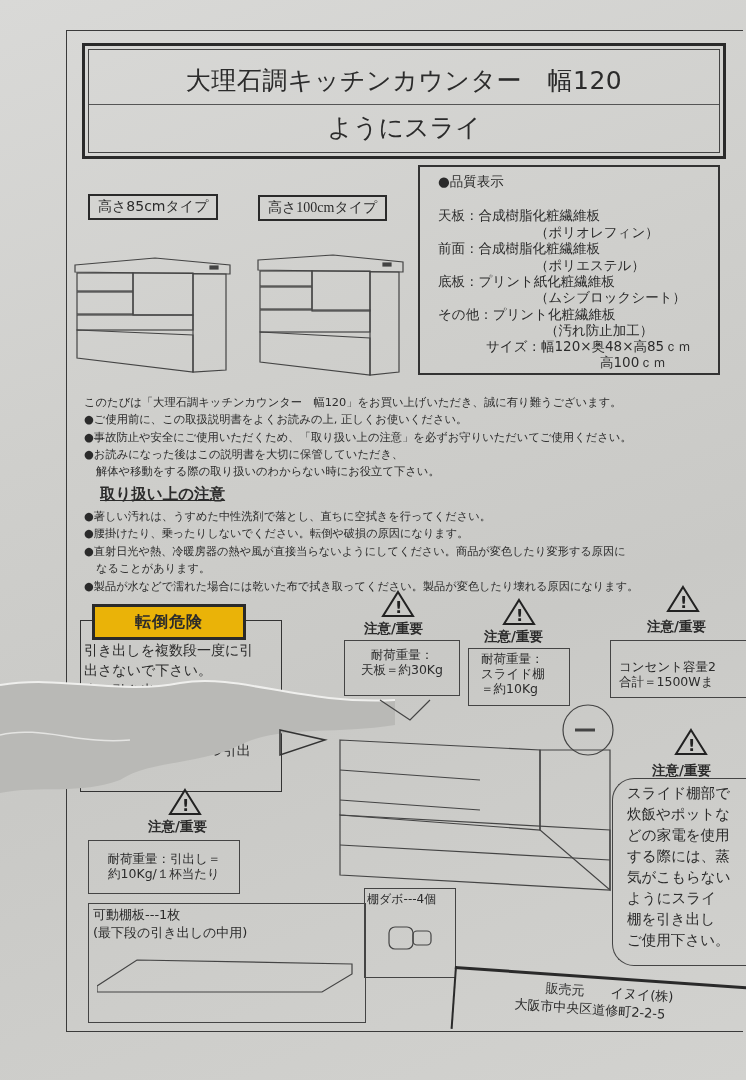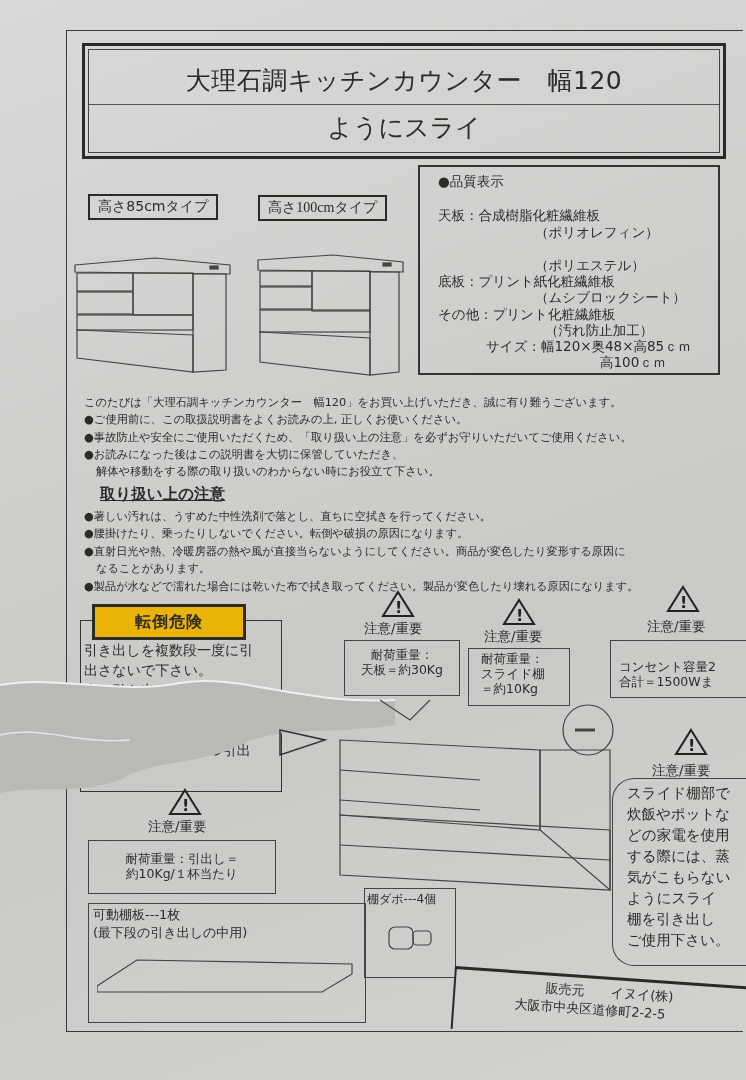--- a/index.html
+++ b/index.html
@@ -19,21 +19,21 @@
   .quality-box { left:418px; top:165px; width:302px; height:210px; border:2px solid #333; font-size:13.5px; line-height:20.5px; padding:2px 0 0 0; box-sizing:border-box;}
   .quality-box .row { position:absolute; white-space:nowrap; }
   .intro { left:84px; top:394px; font-size:11.3px; line-height:17.3px; white-space:nowrap; }
   .bullet::before { content:"●"; }
   .section-heading { left:100px; top:484px; font-size:15.5px; font-weight:bold; text-decoration:underline; }
   .cautions { left:84px; top:508px; font-size:11.2px; line-height:17.4px; white-space:nowrap; }
   .danger-frame { left:80px; top:620px; width:200px; height:170px; border:1.5px solid #333; }
   .danger-title { left:92px; top:604px; width:148px; height:30px; border:3px solid #2a2a2a; background:#eab308; font-size:16px; font-weight:bold; text-align:center; line-height:30px; letter-spacing:1px;}
   .danger-text { left:84px; top:640px; font-size:14px; line-height:20px; white-space:nowrap; }
   .tear { left:0; top:665px; width:395px; height:130px; }
-  .warn { font-size:13.5px; font-weight:normal; white-space:nowrap; }
+  .warn { font-size:13.5px; font-weight:bold; white-space:nowrap; }
   .callout { border:1.2px solid #444; font-size:12.5px; line-height:15px; text-align:center; }
   .parts-box1 { left:88px; top:903px; width:276px; height:118px; border:1.2px solid #444; }
   .parts-box2 { left:364px; top:888px; width:90px; height:88px; border:1.2px solid #444; }
   .seller-box { left:455px; top:966px; width:300px; height:60px; border-top:3px solid #2a2a2a; border-left:2.5px solid #2a2a2a; transform:rotate(4deg); transform-origin:left top;}
   .small-text { font-size:13px; white-space:nowrap; }
 </style>
 </head>
 <body>
 
 <div class="abs outer-frame"></div>
@@ -70,20 +70,21 @@
     <polygon points="7,82 117,88 117,125 7,112"></polygon>
     <polygon points="117,22 146,22 146,122 117,125"></polygon>
     <rect x="130" y="13" width="8" height="3" fill="#444"></rect>
   </g>
 </svg>
 
 <div class="abs quality-box">
   <div class="row" style="left:18px;top:4px;">●品質表示</div>
   <div class="row" style="left:18px;top:38px;">天板：合成樹脂化粧繊維板</div>
   <div class="row" style="left:115px;top:55px;">（ポリオレフィン）</div>
+  <div class="row" style="left:18px;top:71px;">前面：合成樹脂化粧繊維板</div>
   <div class="row" style="left:115px;top:88px;">（ポリエステル）</div>
   <div class="row" style="left:18px;top:104px;">底板：プリント紙化粧繊維板</div>
   <div class="row" style="left:115px;top:120px;">（ムシブロックシート）</div>
   <div class="row" style="left:18px;top:137px;">その他：プリント化粧繊維板</div>
   <div class="row" style="left:125px;top:153px;">（汚れ防止加工）</div>
   <div class="row" style="left:18px;top:169px;margin-left:48px;">サイズ：幅120×奥48×高85ｃｍ</div>
   <div class="row" style="left:180px;top:185px;">高100ｃｍ</div>
 </div>
 
 <div class="abs intro">
@@ -182,21 +183,21 @@
   <div>ようにスライ</div>
   <div>棚を引き出し</div>
   <div>ご使用下さい。</div>
 </div>
 
 <svg class="abs" style="left:168px;top:788px;" width="34" height="28">
     <polygon points="17,2 32,26 2,26" fill="none" stroke="#222" stroke-width="2"></polygon>
     <text x="14" y="23" font-size="16" font-weight="bold" fill="#222">!</text>
   </svg>
 <div class="abs warn" style="left:148px;top:818px;">注意/重要</div>
-<div class="abs callout" style="left:88px;top:840px;width:188px;height:54px;padding-top:10px;box-sizing:border-box;">
+<div class="abs callout" style="left:88px;top:840px;width:152px;height:54px;padding-top:10px;box-sizing:border-box;">
   <div>耐荷重量：引出し＝</div>
   <div>約10Kg/１杯当たり</div>
 </div>
 
 <div class="abs parts-box1">
   <div class="small-text" style="position:absolute;left:4px;top:2px;">可動棚板---1枚</div>
   <div class="small-text" style="position:absolute;left:4px;top:20px;">(最下段の引き出しの中用)</div>
   <svg style="position:absolute;left:8px;top:52px;" width="260" height="44">
     <polygon points="40,4 255,8 255,18 225,36 0,36 0,30" fill="none" stroke="#444" stroke-width="1.2"></polygon>
   </svg>

